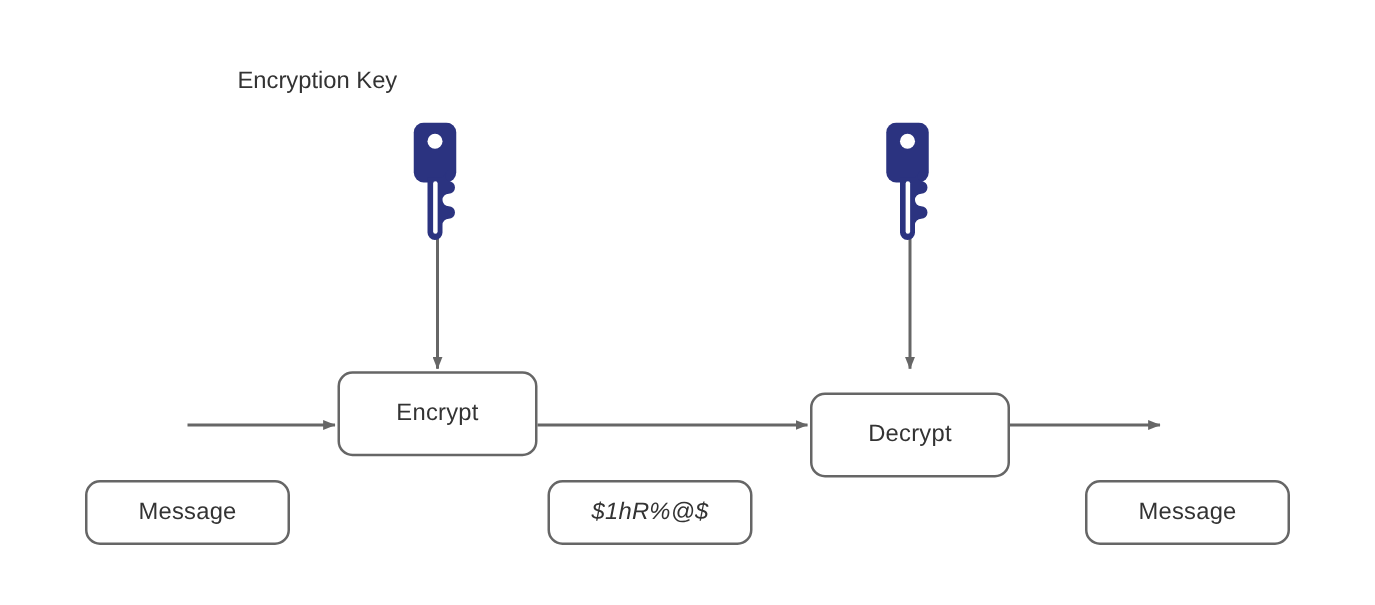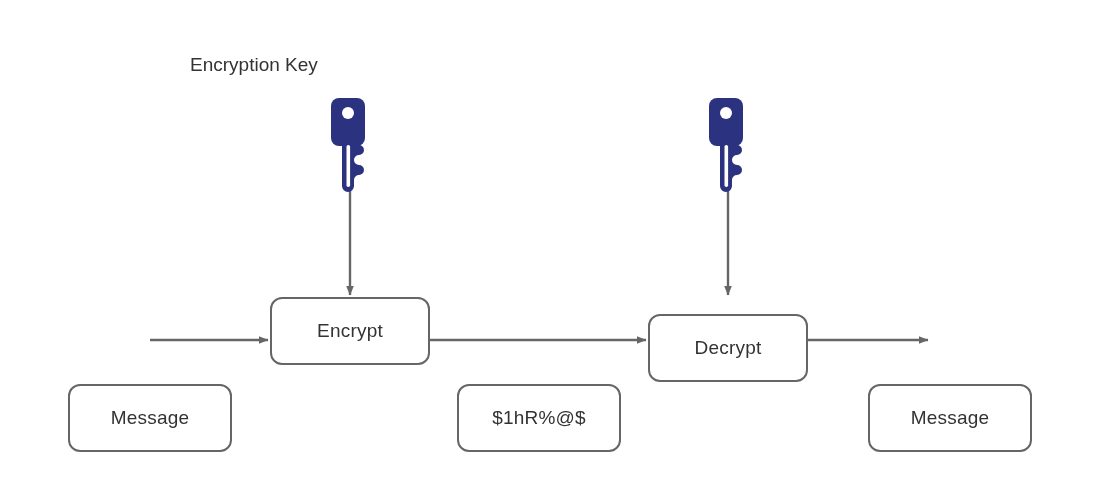--- a/index.html
+++ b/index.html
@@ -35,26 +35,26 @@
     font-family: "Liberation Sans", sans-serif;
     letter-spacing: 0.2px;
     white-space: nowrap;
   }
   .process-node {
     width: 160px;
     height: 68px;
   }
   .data-node {
     width: 164px;
-    height: 68px;
+    height: 52px;
   }
   #node-encrypt { left: 270px; top: 297px; }
   #node-decrypt { left: 648px; top: 314px; }
   #node-message-in { left: 68px; top: 384px; }
-  #node-ciphertext { left: 457px; top: 384px; }
+  #node-ciphertext { left: 438px; top: 384px; font-style: italic; }
   #node-message-out { left: 868px; top: 384px; }
 
   .key-label {
     position: absolute;
     top: 54px;
     width: 320px;
     color: #333333;
     font-size: 19px;
     font-family: "Liberation Sans", sans-serif;
     white-space: nowrap;

